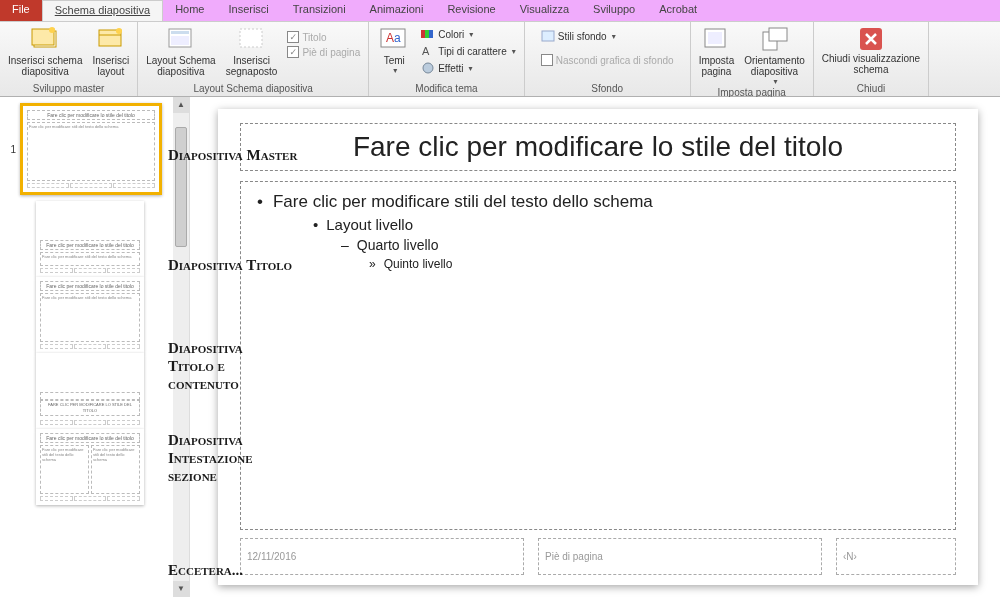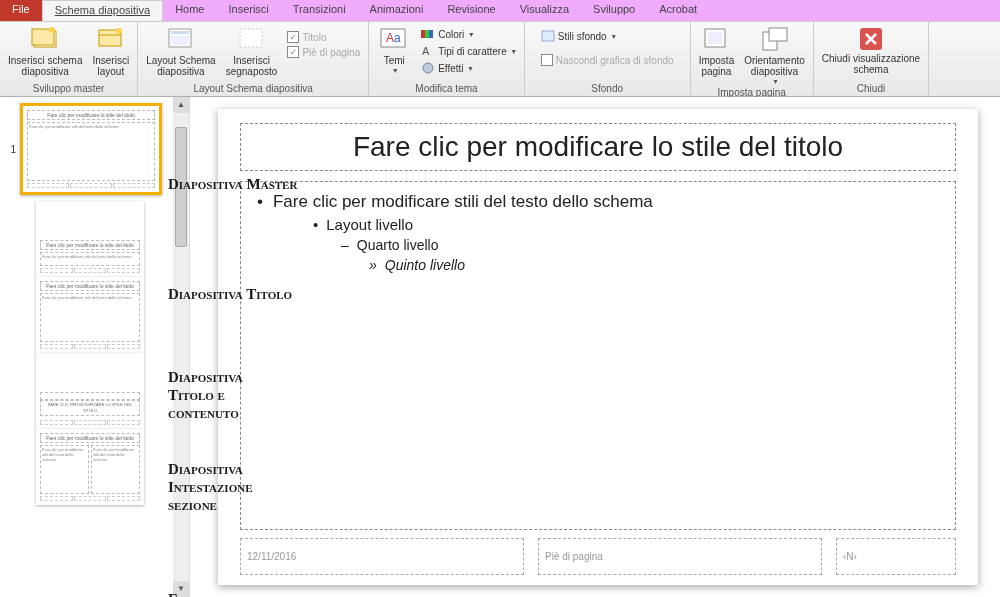--- a/index.html
+++ b/index.html
@@ -39,35 +39,35 @@
 .thumb.master { width: 142px; height: 92px; border: 3px solid #f2b100; }
 .thumb.layout { width: 108px; height: 76px; margin-left: 30px; }
 .thumb .t { border: 1px dashed #bbb; font-size: 5px; color: #666; text-align: center; padding: 1px; margin-bottom: 2px; line-height: 6px;}
 .thumb .b { border: 1px dashed #bbb; font-size: 4px; color: #888; flex: 1; padding: 1px; line-height:5px;}
 .thumb .ftr { display:flex; gap:1px; margin-top:2px;}
 .thumb .ftr div{ flex:1; border:1px dashed #ccc; height:5px;}
 .thumb .half{display:flex; gap:2px; flex:1;}
 .thumb .half .b{flex:1;}
 
 .labels { position: absolute; left: 190px; top: 97px; pointer-events: none; }
-.lbl { position: absolute; font-family: Georgia, "Times New Roman", serif; font-variant: small-caps; font-size: 15px; color: #1a1a1a; font-weight: 600; line-height: 18px; white-space: nowrap; margin-top: 29px; }
+.lbl { position: absolute; font-family: Georgia, "Times New Roman", serif; font-variant: small-caps; font-size: 15px; color: #1a1a1a; font-weight: 600; line-height: 18px; white-space: nowrap; }
 
 
 .canvas { flex: 1; background: #fff; position: relative; }
 .slide { position: absolute; left: 28px; top: 12px; right: 22px; bottom: 12px; background: #fff; box-shadow: 0 2px 8px rgba(0,0,0,.35); padding: 14px 22px 10px 22px; display: flex; flex-direction: column; }
 .ph { border: 1px dashed #888; }
 .title-ph { padding: 6px 10px; text-align: center; font-size: 28px; color: #222; line-height: 34px; }
 .body-ph { margin-top: 10px; flex: 1; padding: 10px 16px; font-size: 17px; color: #222; }
 .body-ph ul { list-style: none; }
 .body-ph li { margin-bottom: 4px; }
 .lv1::before { content: "•"; margin-right: 10px; }
 .lv2 { margin-left: 28px; font-size: 16px; } .lv2::before { content: "–"; margin-right: 8px; }
 .lv3 { margin-left: 56px; font-size: 15px; } .lv3::before { content: "•"; margin-right: 8px; }
 .lv4 { margin-left: 84px; font-size: 14px; } .lv4::before { content: "–"; margin-right: 8px; }
-.lv5 { margin-left: 112px; font-size: 14px; font-style: italic; } .lv5::before { content: "»"; margin-right: 8px; }
+.lv5 { margin-left: 112px; font-size: 12px; } .lv5::before { content: "»"; margin-right: 8px; }
 .footers { display: flex; gap: 14px; margin-top: 8px; }
 .footers .fph { flex: 1; border: 1px dashed #aaa; font-size: 10px; color: #999; text-align: left; padding: 12px 6px; }
 .footers .fph.n { flex: 0 0 120px; }
 </style>
 </head>
 <body>
 
 <div class="tabs">
   <div class="tab file">File</div>
   <div class="tab active">Schema diapositiva</div>

